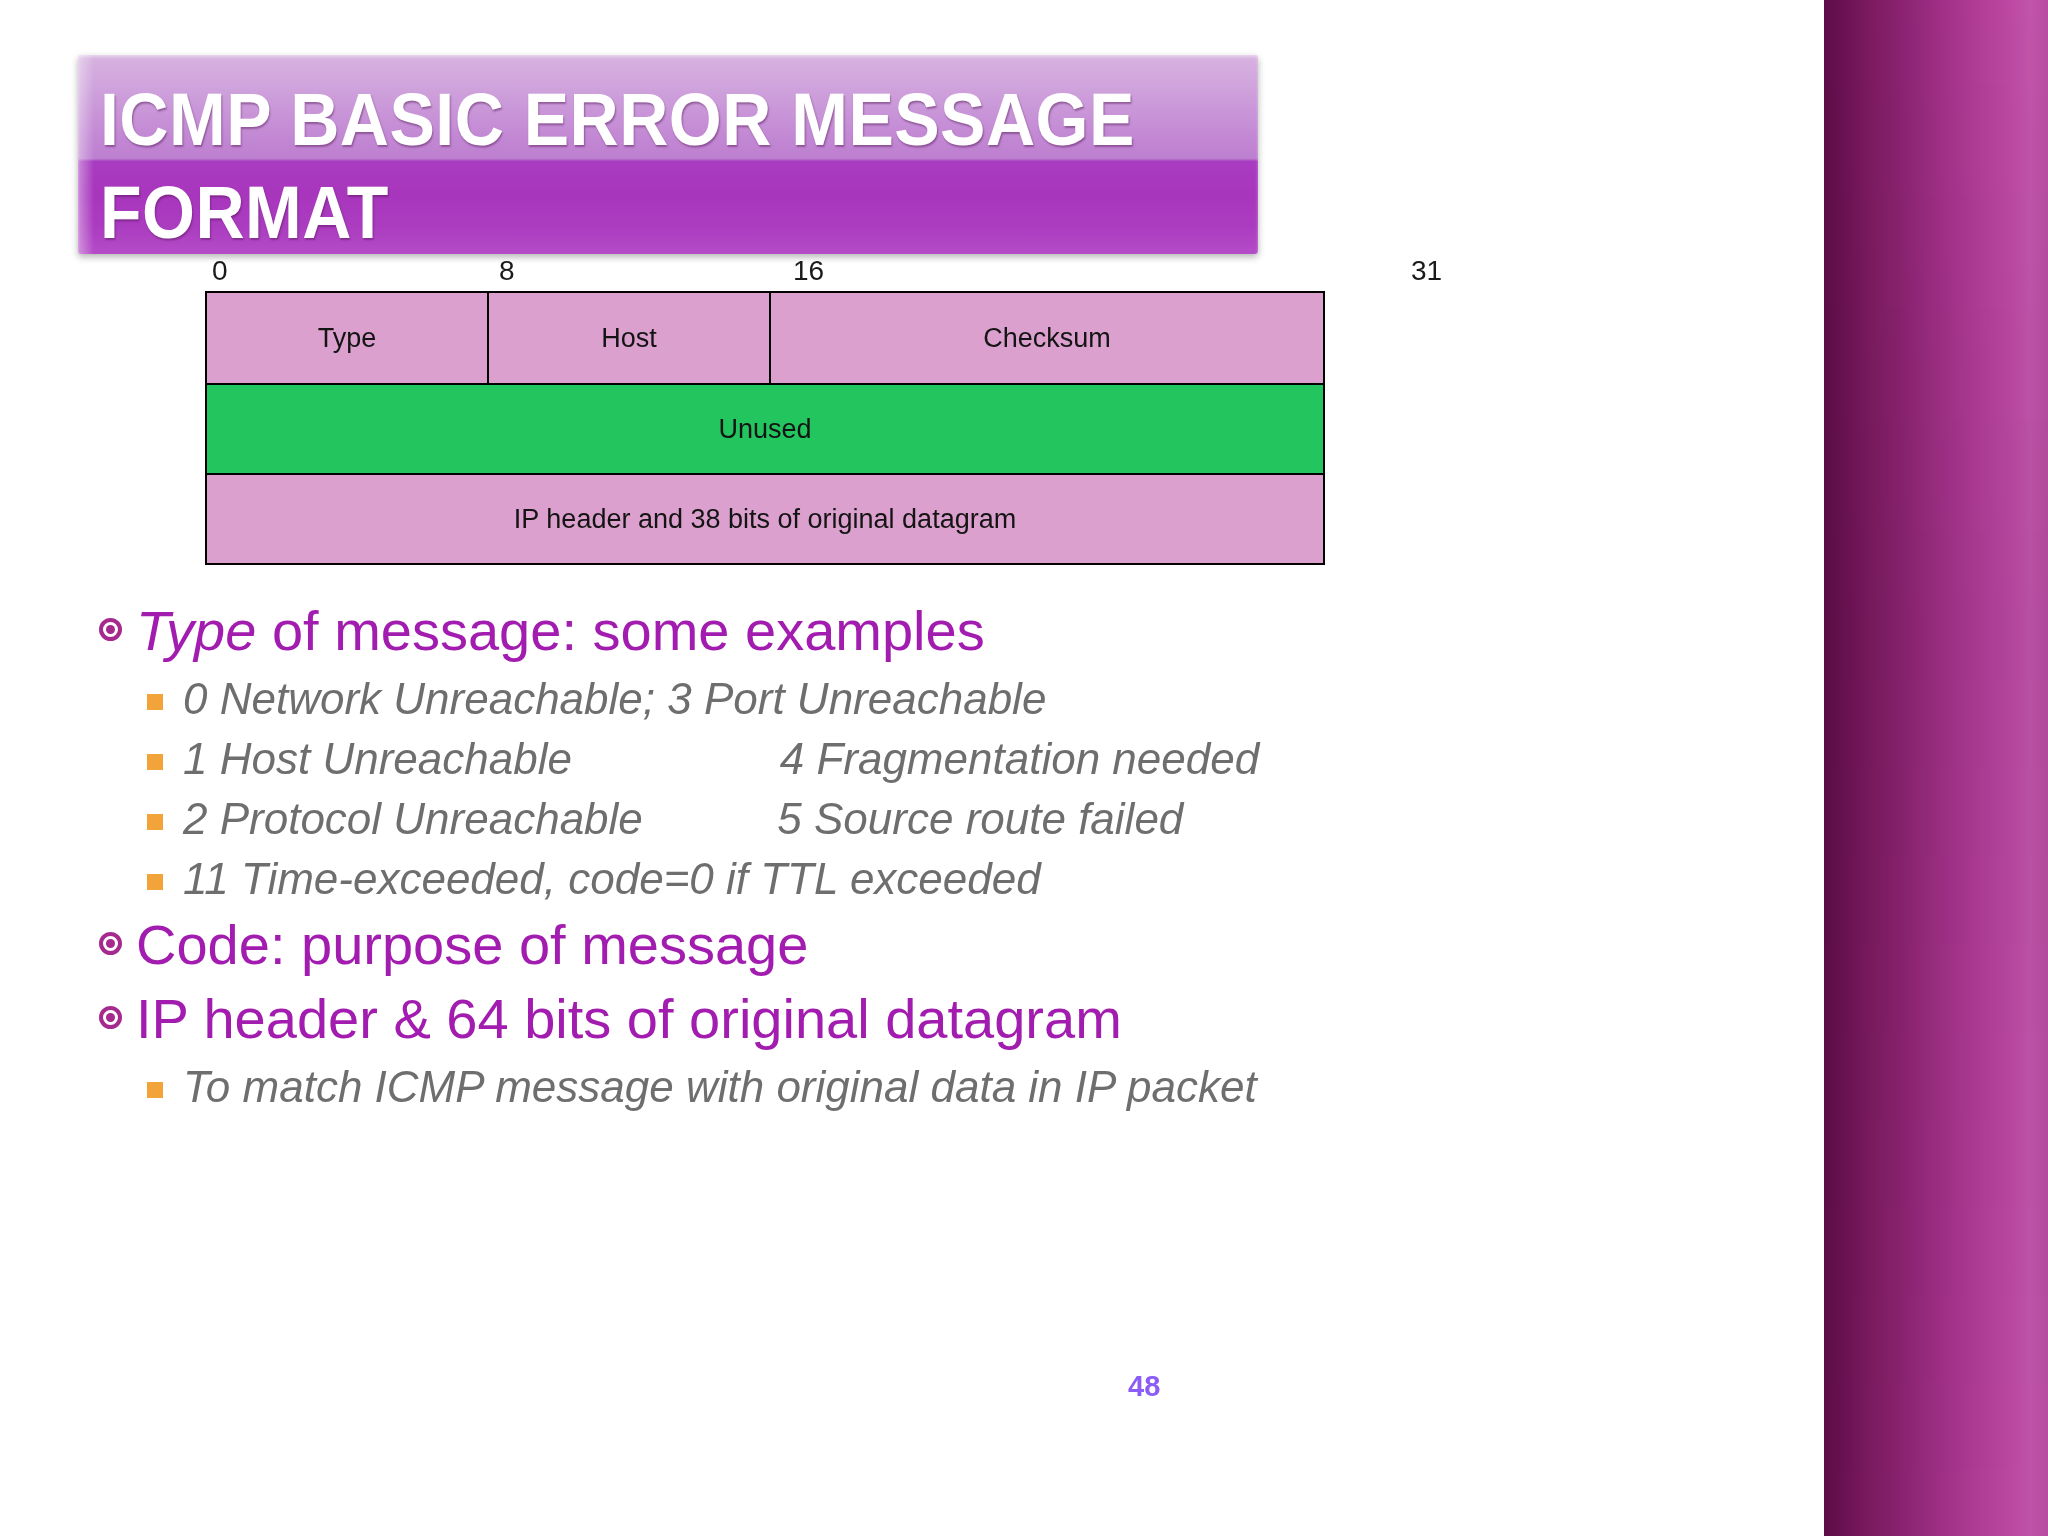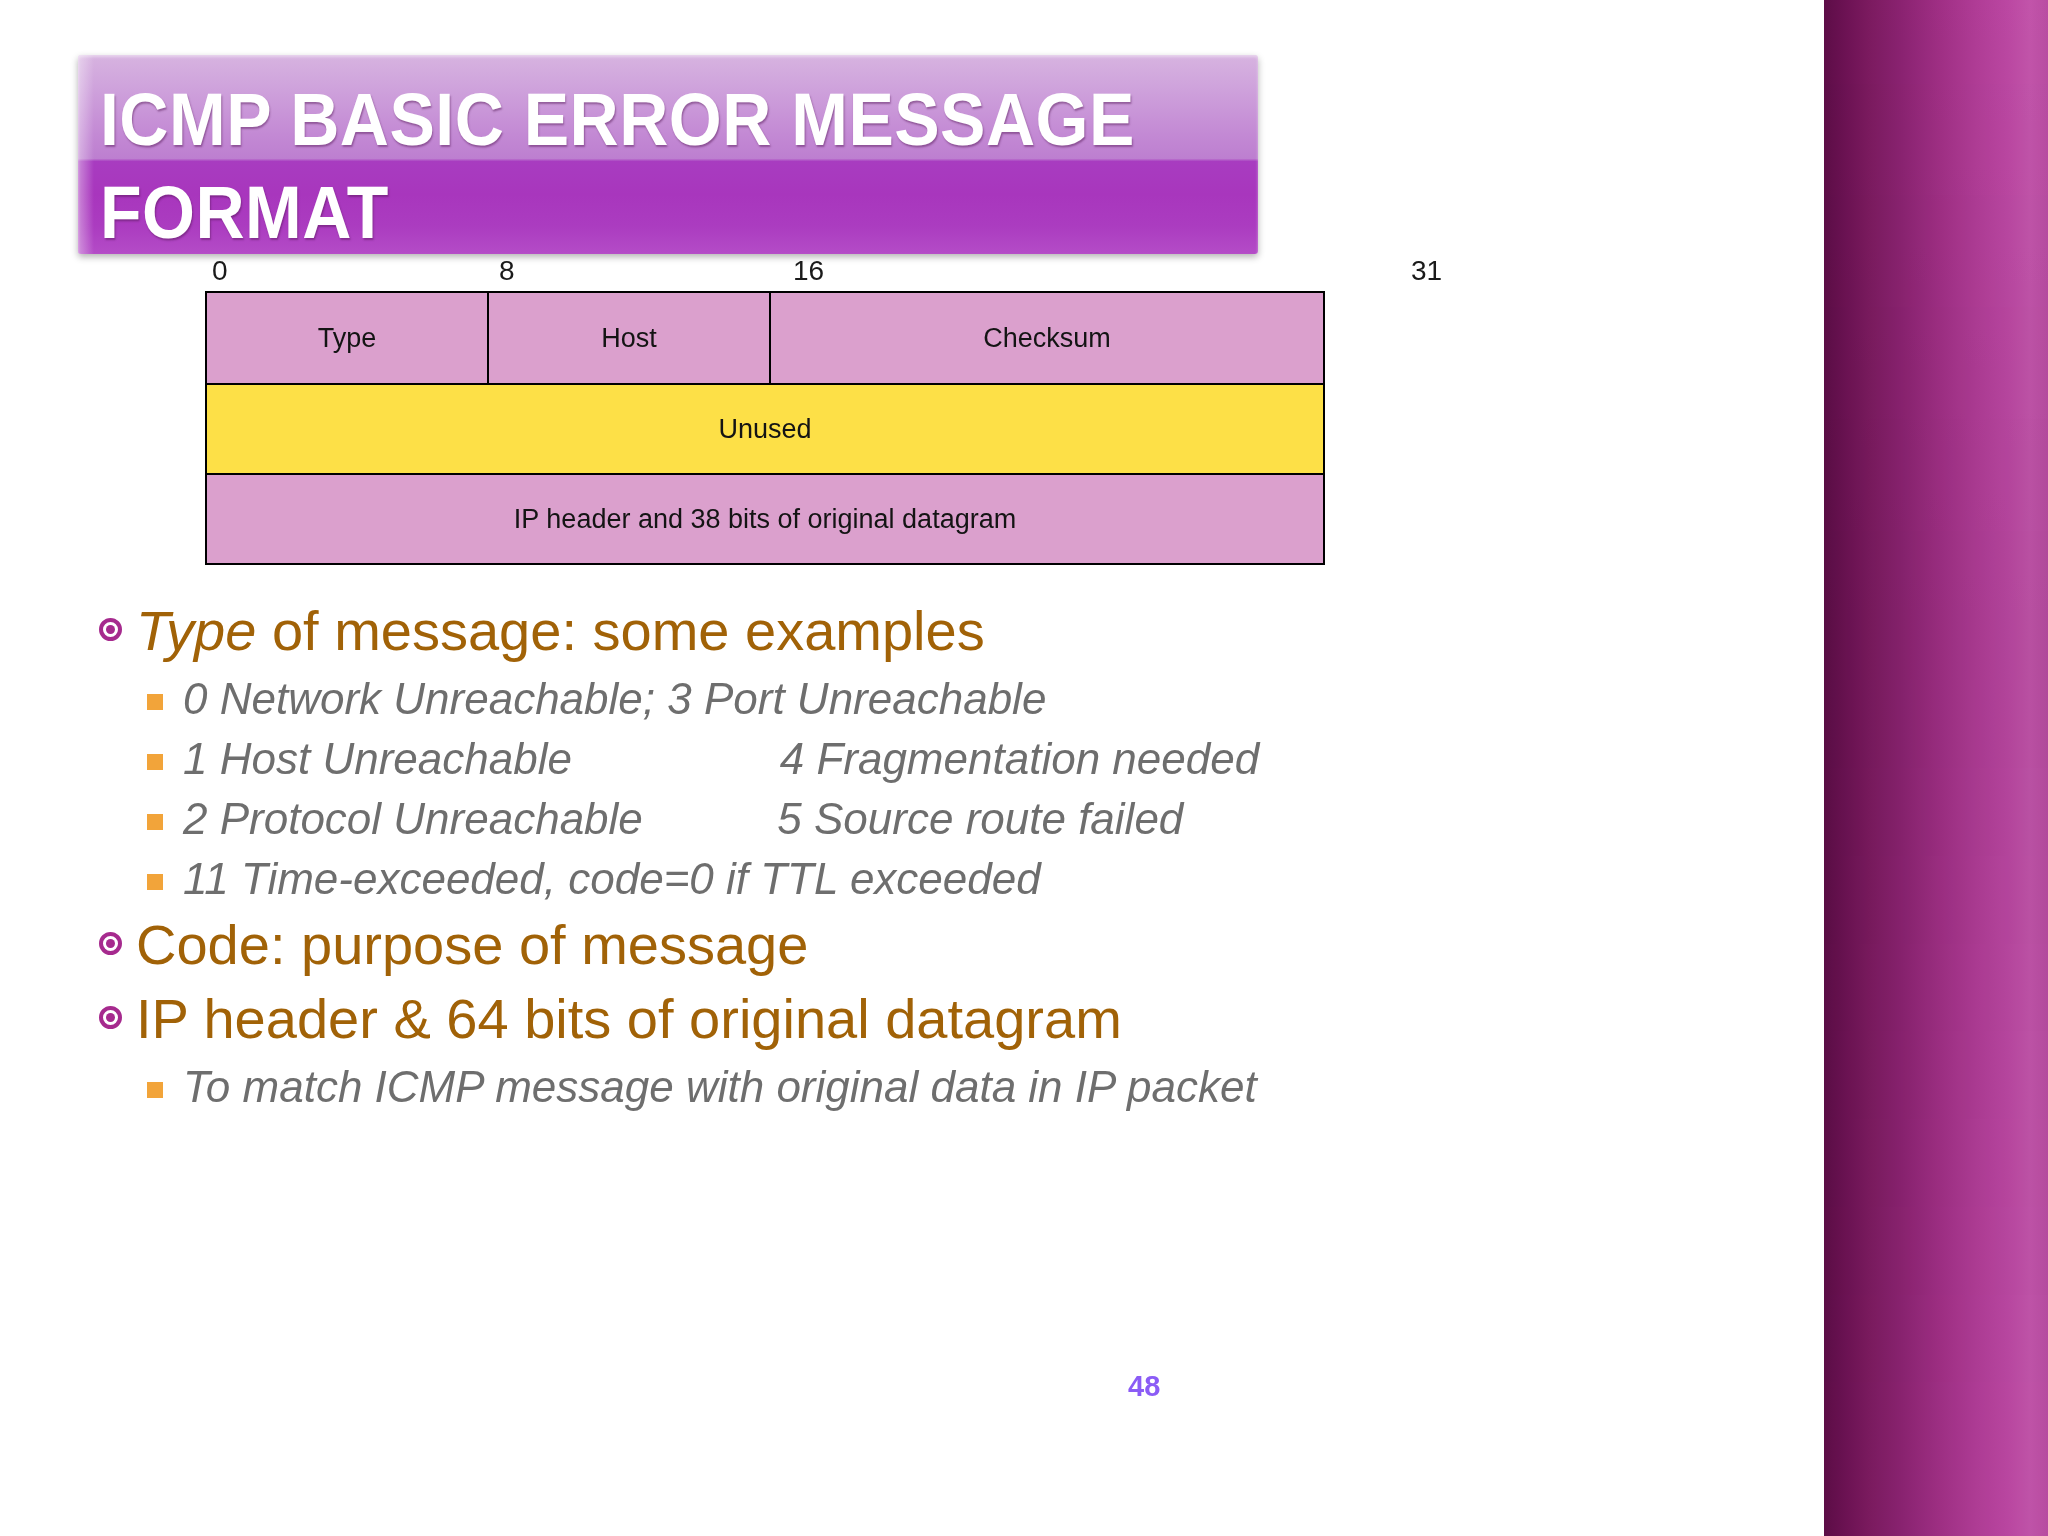--- a/index.html
+++ b/index.html
@@ -89,21 +89,21 @@
     vertical-align:middle;
     font-size:27px;
     color:#141414;
     font-family:"Liberation Sans Narrow","Liberation Sans", sans-serif;
     padding:0;
   }
   .row-a td{height:90px;}
   .row-b td{height:88px;}
   .row-c td{height:88px;}
   .cell-pink{background:#dba0cd;}
-  .cell-teal{background:#fde047;}
+  .cell-teal{background:#22c55e;}
   .cell-type{width:280px;}
   .cell-code{width:280px;}
 
   
   .body{position:absolute; left:95px; top:596px; width:1330px;}
 
   .l1{
     display:flex; align-items:flex-start;
     margin:0 0 4px 0;
     min-height:64px;
@@ -115,21 +115,21 @@
   .ring{
     width:23px;height:23px;border-radius:50%;
     border:4px solid #a62a8e;
     background:#fff;
     box-sizing:border-box;
     display:flex;align-items:center;justify-content:center;
   }
   .ring i{display:block;width:9px;height:9px;border-radius:50%;background:#a62a8e;}
   .l1 .txt{
     font-family:"Liberation Sans Narrow","Liberation Sans", sans-serif;
-    font-size:56px; line-height:70px; color:#a16207;
+    font-size:56px; line-height:70px; color:#a21caf;
     white-space:nowrap;
   }
   .l1 .txt em{font-style:italic;}
 
   .l2{
     display:flex; align-items:flex-start;
     margin:0 0 3px 0;
     padding-left:52px;
     min-height:54px;
   }

